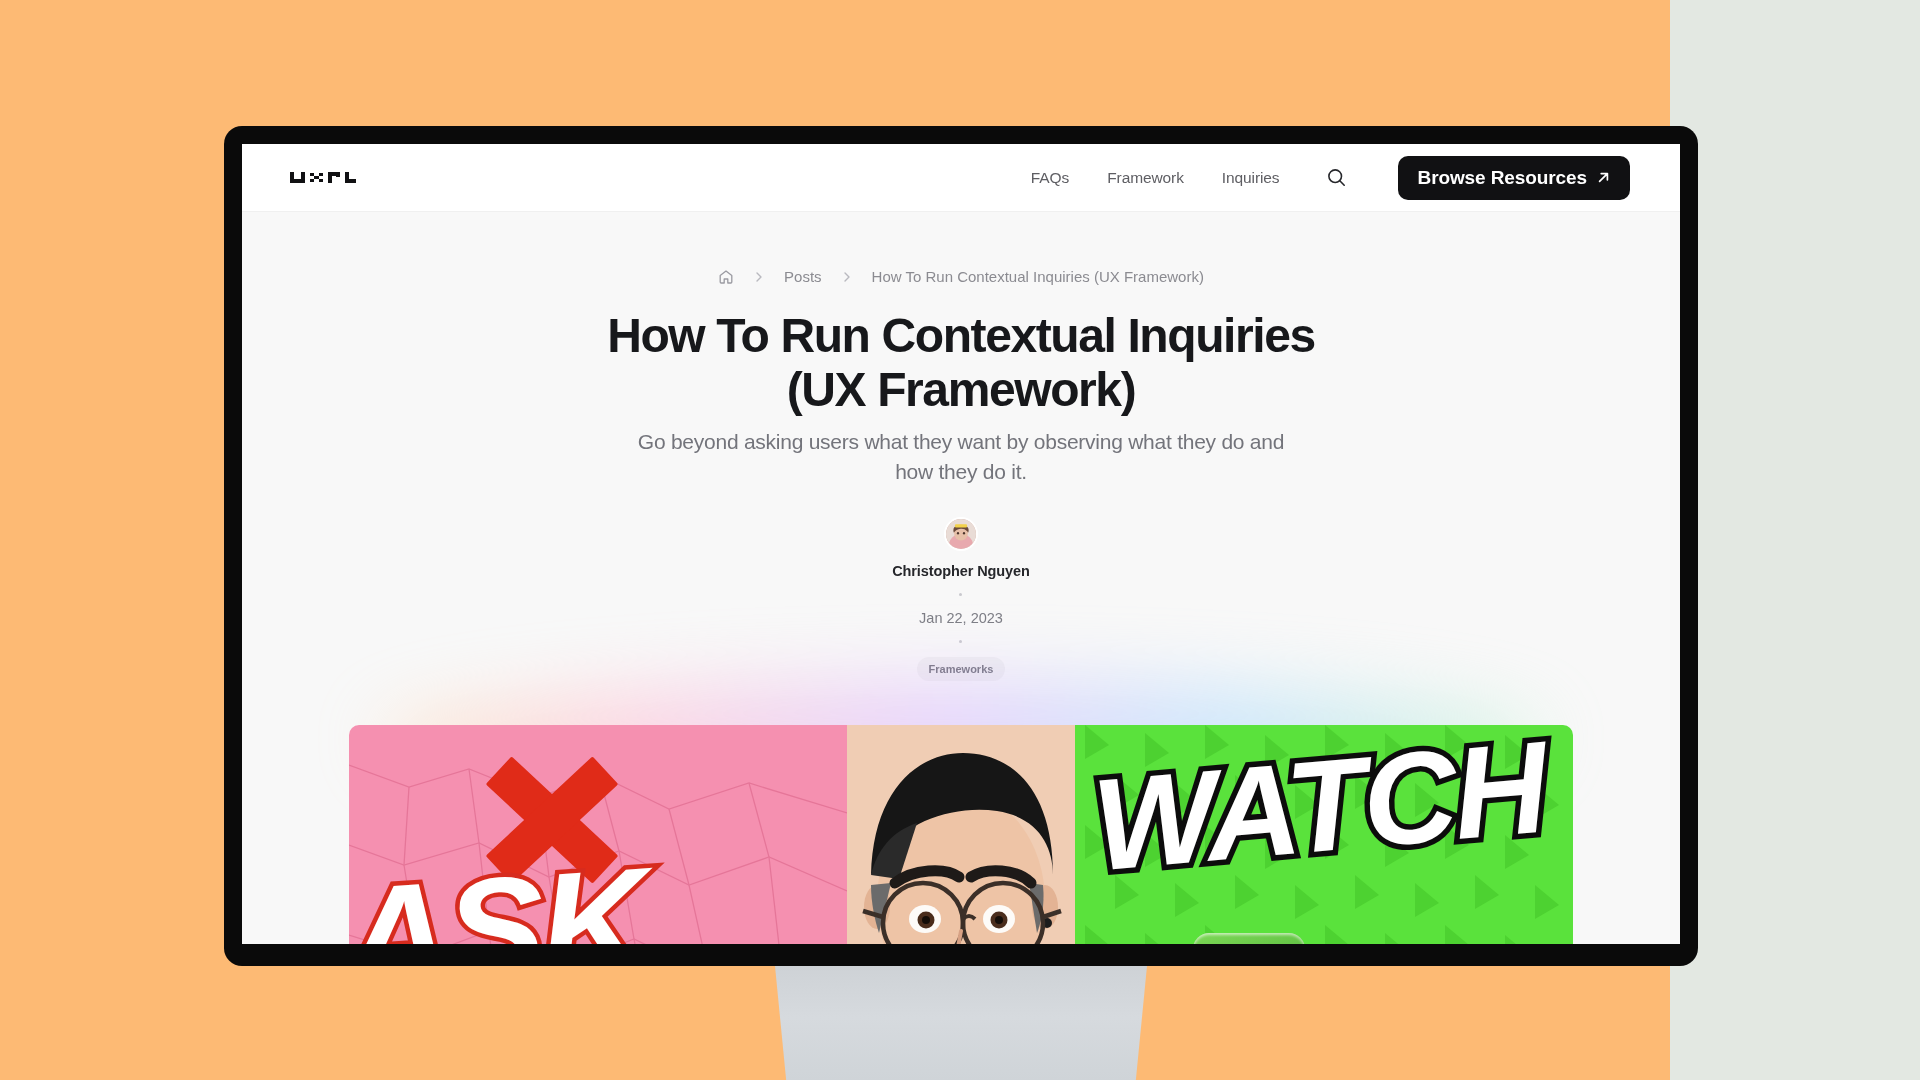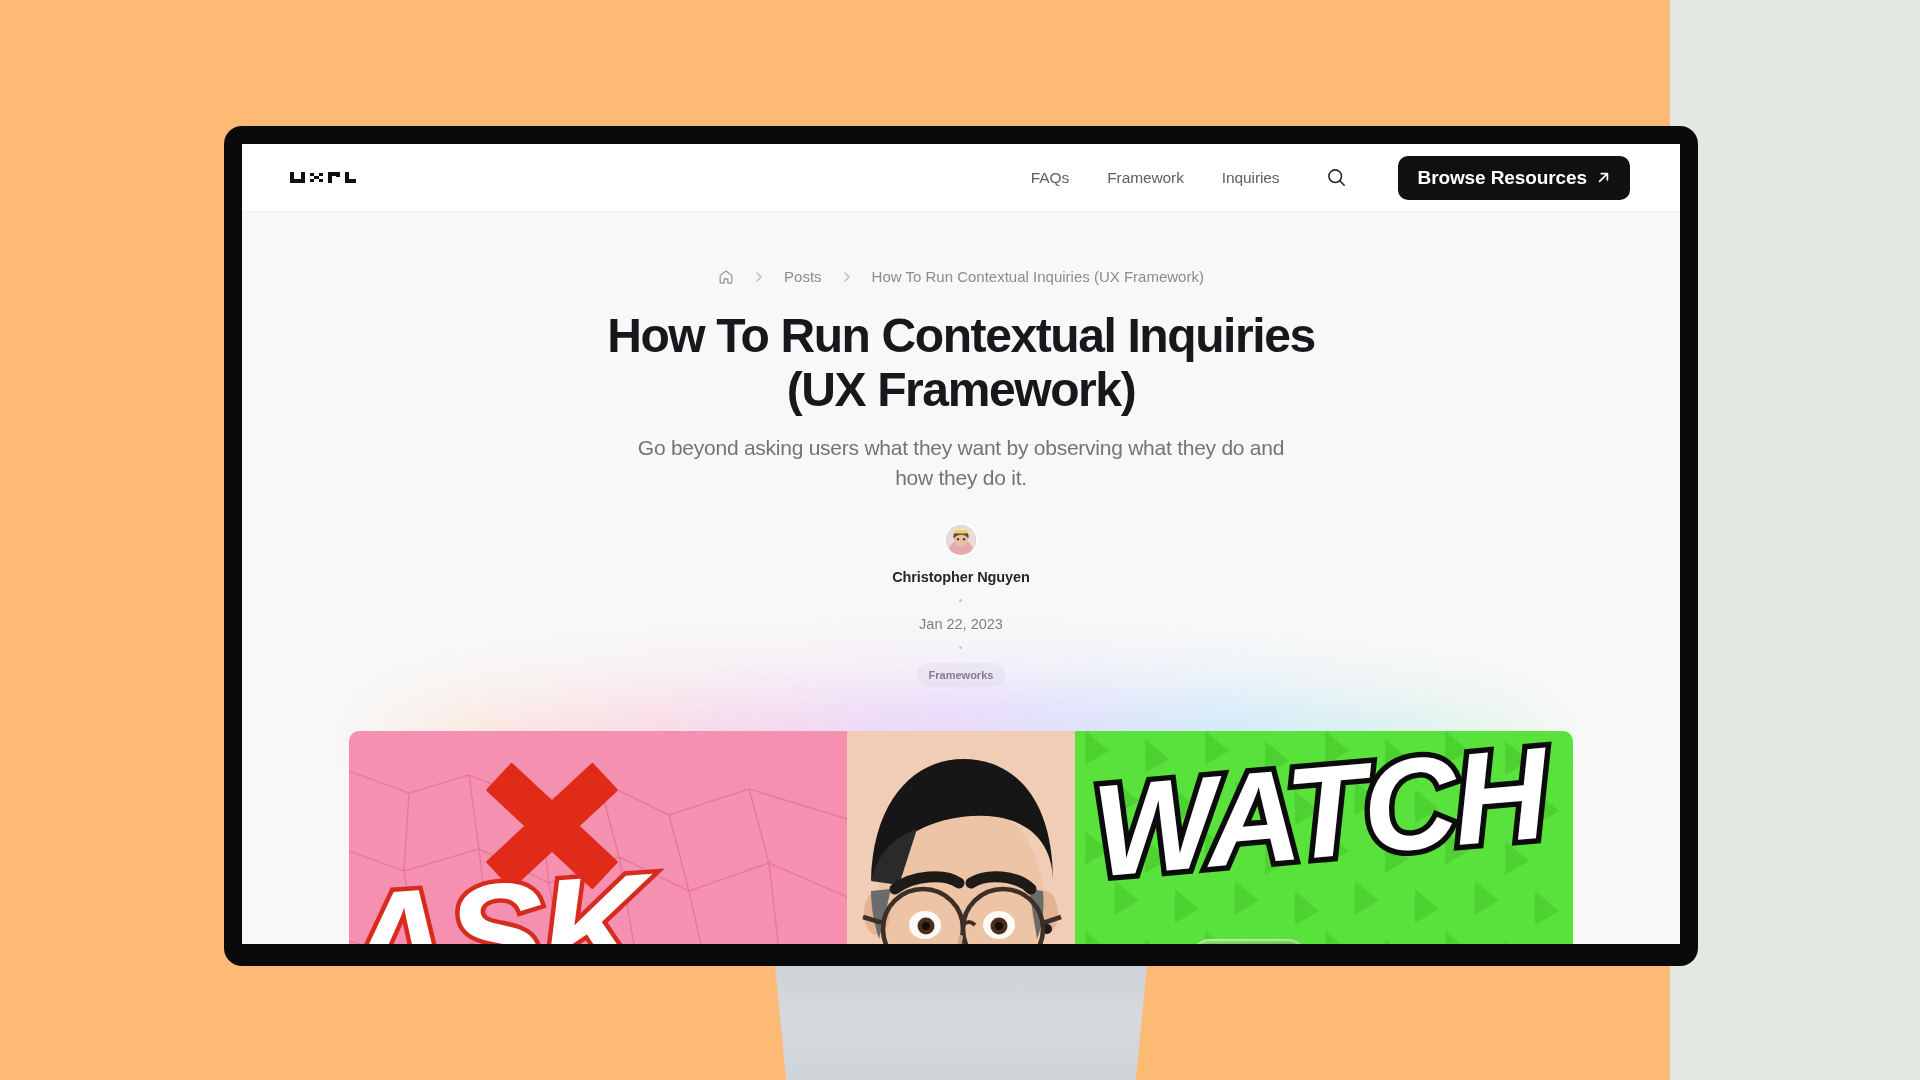--- a/index.html
+++ b/index.html
@@ -74,21 +74,21 @@
   .bc-current { color:#8b8b91; cursor:default; }
   .bc-sep { color:#b9b9bf; display:flex; align-items:center; }
   .home-ic { display:flex; align-items:center; cursor:pointer; }
 
   .post-title {
     font-size:48px; line-height:1.13; font-weight:800;
     color:#17181b; letter-spacing:-1.4px;
     text-align:center; max-width:760px;
   }
   .post-sub {
-    margin-top:16px; font-size:21px; line-height:1.42;
+    margin-top:10px; font-size:21px; line-height:1.42;
     color:#73747b; text-align:center; max-width:680px;
     letter-spacing:-0.25px;
   }
   .byline {
     margin-top:32px; display:flex; align-items:center; gap:14px;
     font-size:14.5px;
     flex-direction:column;
   }
   .avatar {
     width:30px; height:30px; border-radius:50%;

